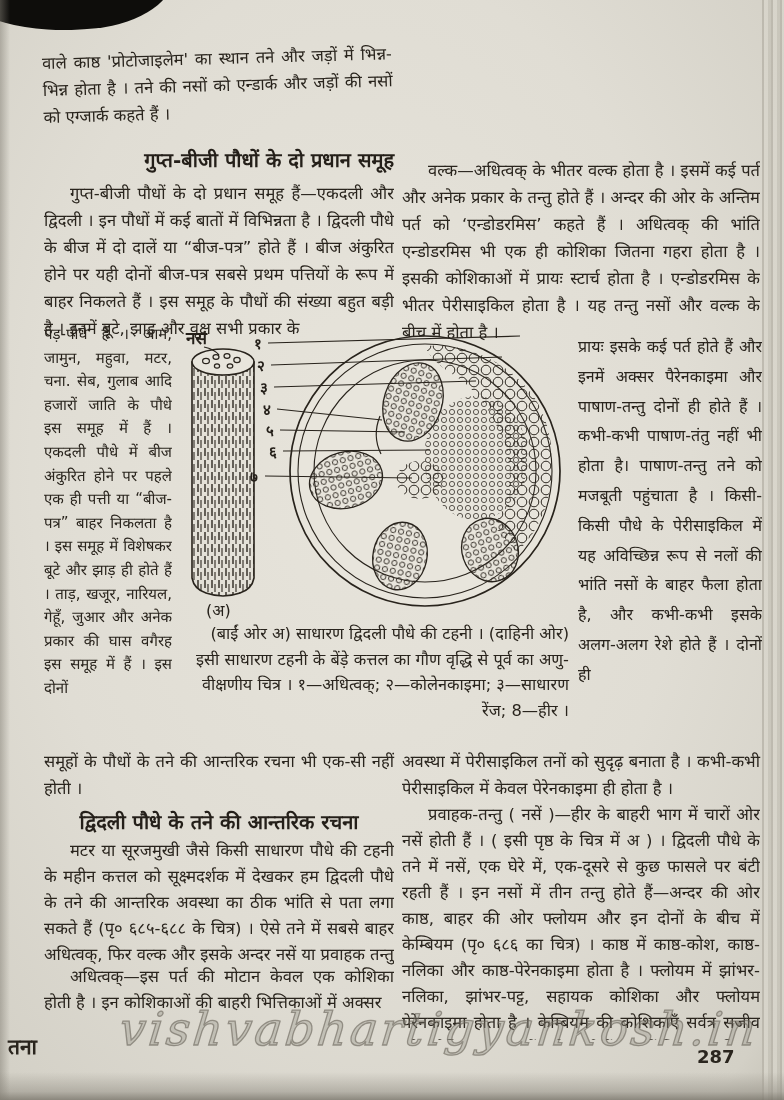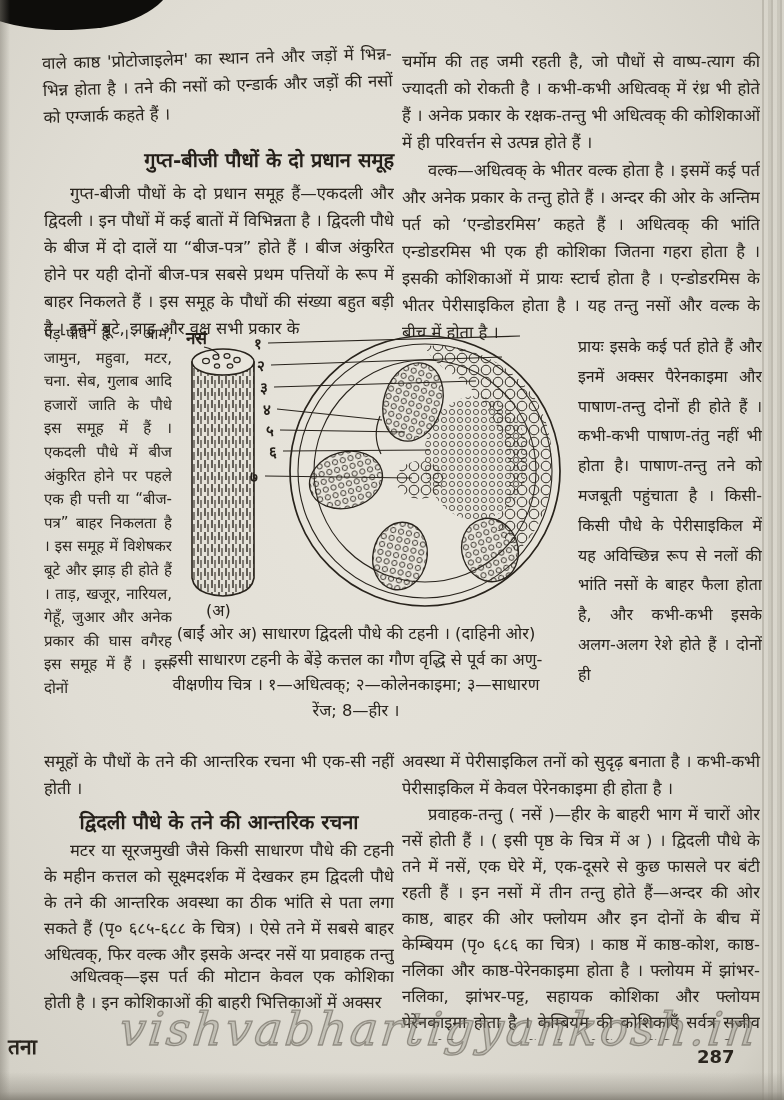--- a/index.html
+++ b/index.html
@@ -13,21 +13,21 @@
     background:radial-gradient(ellipse at 46% 42%, #e7e4db 0%, #e0ddd4 55%, #d3d0c6 92%, #c4c1b6 100%);
     color:#29241d;
   }
   .abs{position:absolute;}
   .para{font-size:16.5px;line-height:27px;text-align:justify;color:#29241d;}
   .lh26{line-height:26px;}
   .narrowL{font-size:15px;line-height:23.6px;}
   .narrowR{font-size:16px;line-height:29.8px;}
   .indent{text-indent:26px;}
   .heading{font-weight:bold;font-size:20px;text-align:center;color:#241f19;}
-  .caption-line{font-size:16.3px;line-height:25.5px;text-align:center;color:#29241d;}
+  .caption-line{font-size:16.3px;line-height:25.5px;text-align:right;color:#29241d;}
   .tilt{transform:rotate(-1.6deg);transform-origin:left bottom;}
   .footer-chapter{font-weight:bold;font-size:21px;color:#2a251e;font-family:Liberation Mono, monospace;}
   .page-number{font-size:18px;font-weight:bold;color:#2a251e;}
   .watermark{
     font-family:"DejaVu Serif","Liberation Serif",serif;
     font-style:italic;
     font-size:46px;letter-spacing:3px;
     color:rgba(226,223,214,0.12);
     -webkit-text-stroke:1.3px rgba(104,99,89,0.6);
     text-shadow:0 0 1px rgba(104,99,89,0.25);
@@ -71,21 +71,20 @@
   <div class="abs para narrowL" style="left:44px;top:323px;width:128px;height:420px;overflow:hidden;">पेड़-पौधे हैं । आम, जामुन, महुवा, मटर, चना. सेब, गुलाब आदि हजारों जाति के पौधे इस समूह में हैं । एकदली पौधे में बीज अंकुरित होने पर पहले एक ही पत्ती या “बीज-पत्र” बाहर निकलता है । इस समूह में विशेषकर बूटे और झाड़ ही होते हैं । ताड़, खजूर, नारियल, गेहूँ, जुआर और अनेक प्रकार की घास वगैरह इस समूह में हैं । इस दोनों</div>
 
   <div class="abs para" style="left:44px;top:748px;width:350px;height:56px;">समूहों के पौधों के तने की आन्तरिक रचना भी एक-सी नहीं होती ।</div>
 
   <div class="abs heading" style="left:44px;top:808px;width:350px;">द्विदली पौधे के तने की आन्तरिक रचना</div>
 
   <div class="abs para lh26 indent" style="left:44px;top:838px;width:350px;height:132px;overflow:hidden;">मटर या सूरजमुखी जैसे किसी साधारण पौधे की टहनी के महीन कत्तल को सूक्ष्मदर्शक में देखकर हम द्विदली पौधे के तने की आन्तरिक अवस्था का ठीक भांति से पता लगा सकते हैं (पृ० ६८५-६८८ के चित्र) । ऐसे तने में सबसे बाहर अधित्वक्, फिर वल्क और इसके अन्दर नसें या प्रवाहक तन्तु और हीर होते हैं ।</div>
 
   <div class="abs para lh26 indent" style="left:44px;top:964px;width:350px;height:54px;overflow:hidden;">अधित्वक्—इस पर्त की मोटान केवल एक कोशिका होती है । इन कोशिकाओं की बाहरी भित्तिकाओं में अक्सर</div>
 
-  <div class="abs para" style="left:402px;top:48px;width:358px;height:110px;overflow:hidden;">चर्मोम की तह जमी रहती है, जो पौधों से वाष्प-त्याग की ज्यादती को रोकती है । कभी-कभी अधित्वक् में रंध्र भी होते हैं । अनेक प्रकार के रक्षक-तन्तु भी अधित्वक् की कोशिकाओं में ही परिवर्त्तन से उत्पन्न होते हैं ।</div>
 
   <div class="abs para indent" style="left:402px;top:157px;width:358px;height:190px;overflow:hidden;">वल्क—अधित्वक् के भीतर वल्क होता है । इसमें कई पर्त और अनेक प्रकार के तन्तु होते हैं । अन्दर की ओर के अन्तिम पर्त को ‘एन्डोडरमिस’ कहते हैं । अधित्वक् की भांति एन्डोडरमिस भी एक ही कोशिका जितना गहरा होता है । इसकी कोशिकाओं में प्रायः स्टार्च होता है । एन्डोडरमिस के भीतर पेरीसाइकिल होता है । यह तन्तु नसों और वल्क के बीच में होता है ।</div>
 
   <div class="abs para narrowR" style="left:578px;top:332px;width:184px;height:418px;overflow:hidden;">प्रायः इसके कई पर्त होते हैं और इनमें अक्सर पैरेनकाइमा और पाषाण-तन्तु दोनों ही होते हैं । कभी-कभी पाषाण-तंतु नहीं भी होता है। पाषाण-तन्तु तने को मजबूती पहुंचाता है । किसी-किसी पौधे के पेरीसाइकिल में यह अविच्छिन्न रूप से नलों की भांति नसों के बाहर फैला होता है, और कभी-कभी इसके अलग-अलग रेशे होते हैं । दोनों ही</div>
 
   <div class="abs para" style="left:402px;top:748px;width:358px;height:56px;">अवस्था में पेरीसाइकिल तनों को सुदृढ़ बनाता है । कभी-कभी पेरीसाइकिल में केवल पेरेनकाइमा ही होता है ।</div>
 
   <div class="abs para lh26 indent" style="left:402px;top:802px;width:358px;height:238px;overflow:hidden;">प्रवाहक-तन्तु ( नसें )—हीर के बाहरी भाग में चारों ओर नसें होती हैं । ( इसी पृष्ठ के चित्र में अ ) । द्विदली पौधे के तने में नसें, एक घेरे में, एक-दूसरे से कुछ फासले पर बंटी रहती हैं । इन नसों में तीन तन्तु होते हैं—अन्दर की ओर काष्ठ, बाहर की ओर फ्लोयम और इन दोनों के बीच में केम्बियम (पृ० ६८६ का चित्र) । काष्ठ में काष्ठ-कोश, काष्ठ-नलिका और काष्ठ-पेरेनकाइमा होता है । फ्लोयम में झांभर-नलिका, झांभर-पट्ट, सहायक कोशिका और फ्लोयम पेरेनकाइमा होता है । केम्बियम की कोशिकाएँ सर्वत्र सजीव और मौलिक अवस्था में बनी रहती हैं । इनमें विभाजन की</div>
 
   <svg class="abs" style="left:168px;top:328px;" width="408" height="292" viewBox="0 0 408 292">

